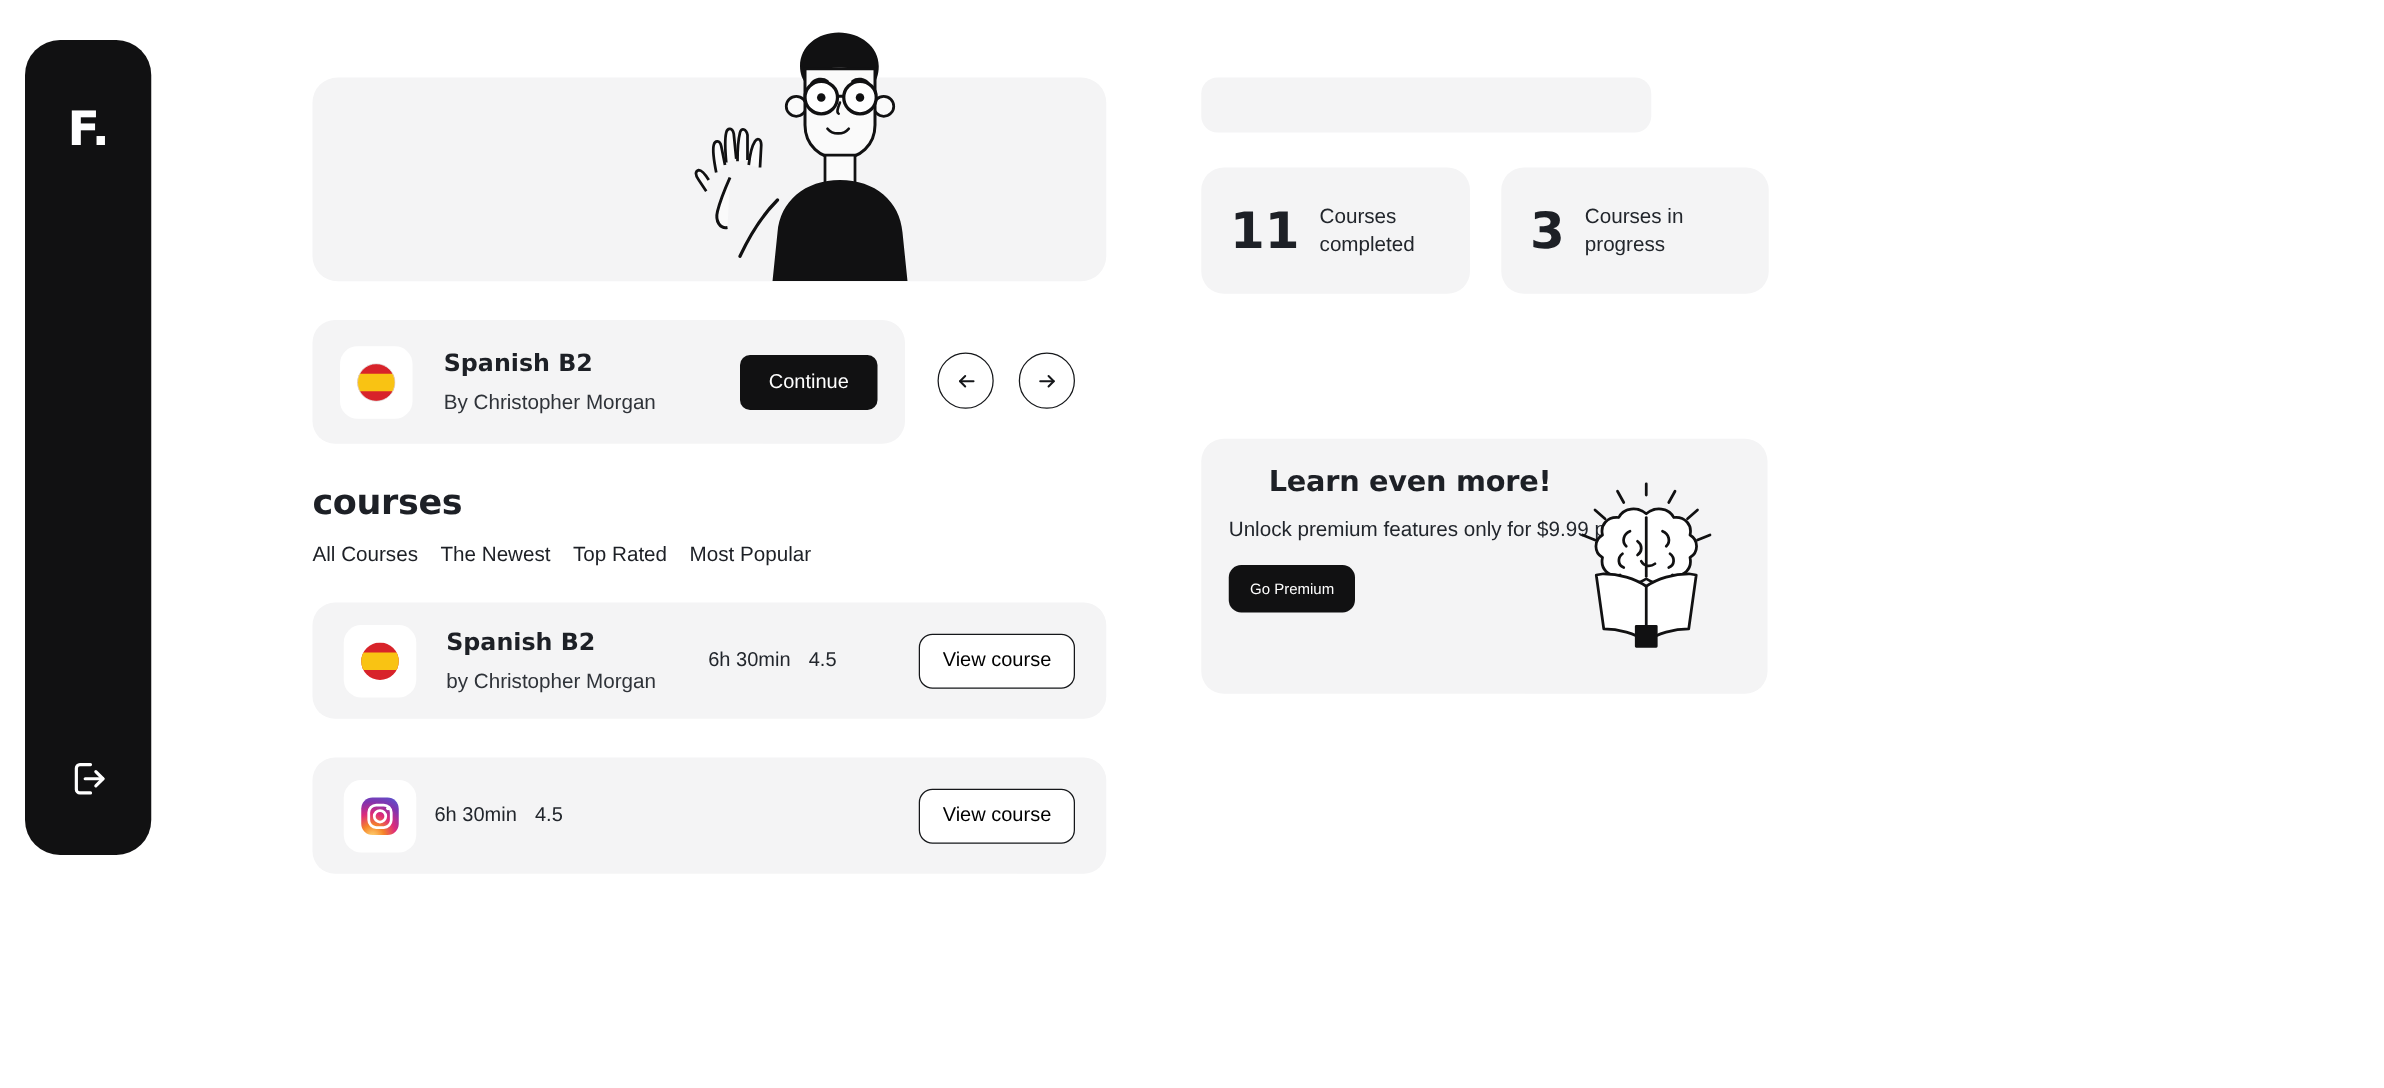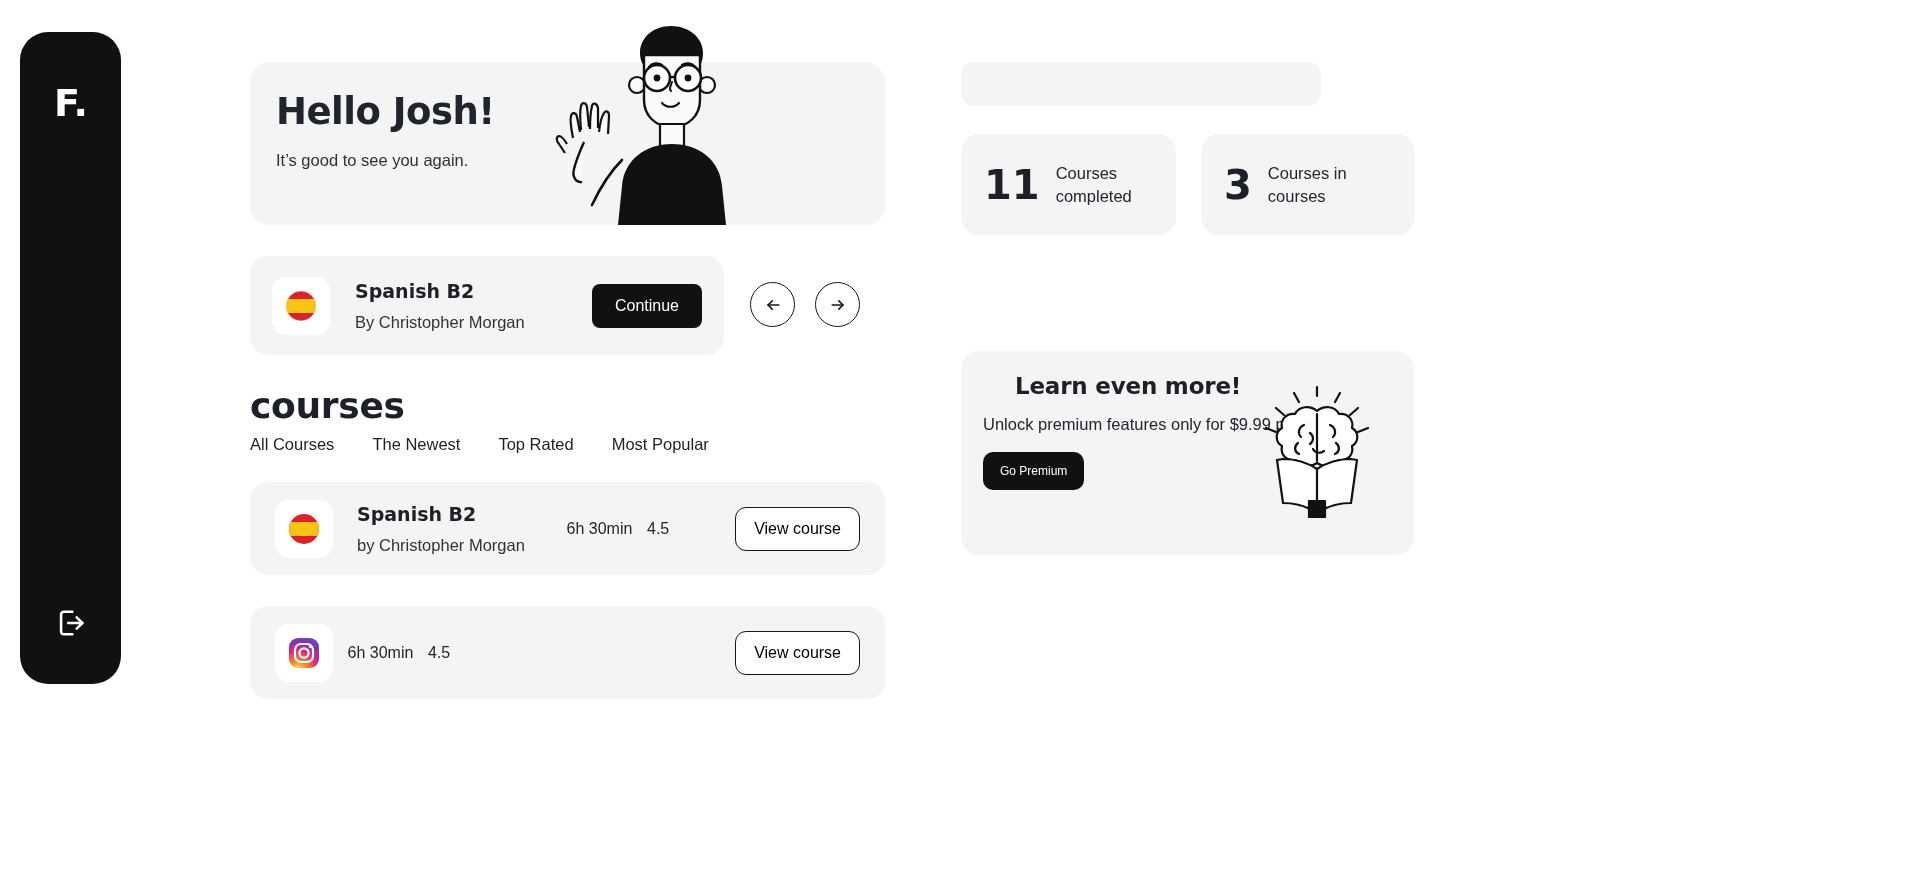--- a/index.html
+++ b/index.html
@@ -162,32 +162,32 @@
     align-items: center;
     justify-content: center;
     cursor: pointer;
   }
 
   
   .section-title {
     position: absolute;
     left: 0;
     top: 385px;
-    font-size: 36px;
+    font-size: 28px;
     font-weight: bold;
     color: #1d2026;
     letter-spacing: -0.3px;
     font-family: "DejaVu Sans", sans-serif;
   }
   .tabs {
     position: absolute;
     left: 0;
     top: 435px;
     display: flex;
-    gap: 38px;
+    gap: 18px;
   }
   .tab {
     font-size: 16.5px;
     color: #1d2026;
     cursor: pointer;
     white-space: nowrap;
   }
 
   .course-list {
     position: absolute;
@@ -341,24 +341,20 @@
         <path d="M13 4H7a2 2 0 0 0-2 2v12a2 2 0 0 0 2 2h6"></path>
         <polyline points="16 16 20 12 16 8"></polyline>
         <line x1="20" y1="12" x2="10" y2="12"></line>
       </svg>
     </div>
   </nav>
 
   <main class="main">
 
     <section class="hero">
-      <div class="hero-text">
-        <div class="hero-title">Hello Josh!</div>
-        <div class="hero-sub">It’s good to see you again.</div>
-      </div>
       <div class="hero-art">
         <svg width="230" height="205" viewBox="0 0 230 205" fill="none">
 
           <path d="M95 33c0-16 14-27 31-27s32 11 32 27c0 7-2 12-5 15-3-10-14-14-27-14-12 0-22 4-26 13-3-3-5-8-5-14z" fill="#111112"></path>
 
           <circle cx="92" cy="65" r="8" fill="#fafafa" stroke="#111112" stroke-width="2.2"></circle>
           <circle cx="162" cy="65" r="8" fill="#fafafa" stroke="#111112" stroke-width="2.2"></circle>
 
           <path d="M99 35h56v45c0 16-12 27-28 27s-28-11-28-27V35z" fill="#fafafa" stroke="#111112" stroke-width="2.4"></path>
 
@@ -493,21 +489,21 @@
 
     <input class="search-bar" type="text" placeholder="" style="">
 
     <div class="stats">
       <div class="stat-card wide">
         <span class="stat-value">11</span>
         <span class="stat-label">Courses completed</span>
       </div>
       <div class="stat-card small">
         <span class="stat-value">3</span>
-        <span class="stat-label">Courses in courses</span>
+        <span class="stat-label">Courses in progress</span>
       </div>
     </div>
 
     <section class="premium-card">
       <div class="premium-title">Learn even more!</div>
       <div class="premium-sub">Unlock premium features only for $9.99 per month.</div>
       <button class="btn-premium">Go Premium</button>
 
       <div class="premium-art">
         <svg width="150" height="150" viewBox="0 0 150 150" fill="none" stroke="#111112" stroke-width="2.2" stroke-linecap="round" stroke-linejoin="round">

